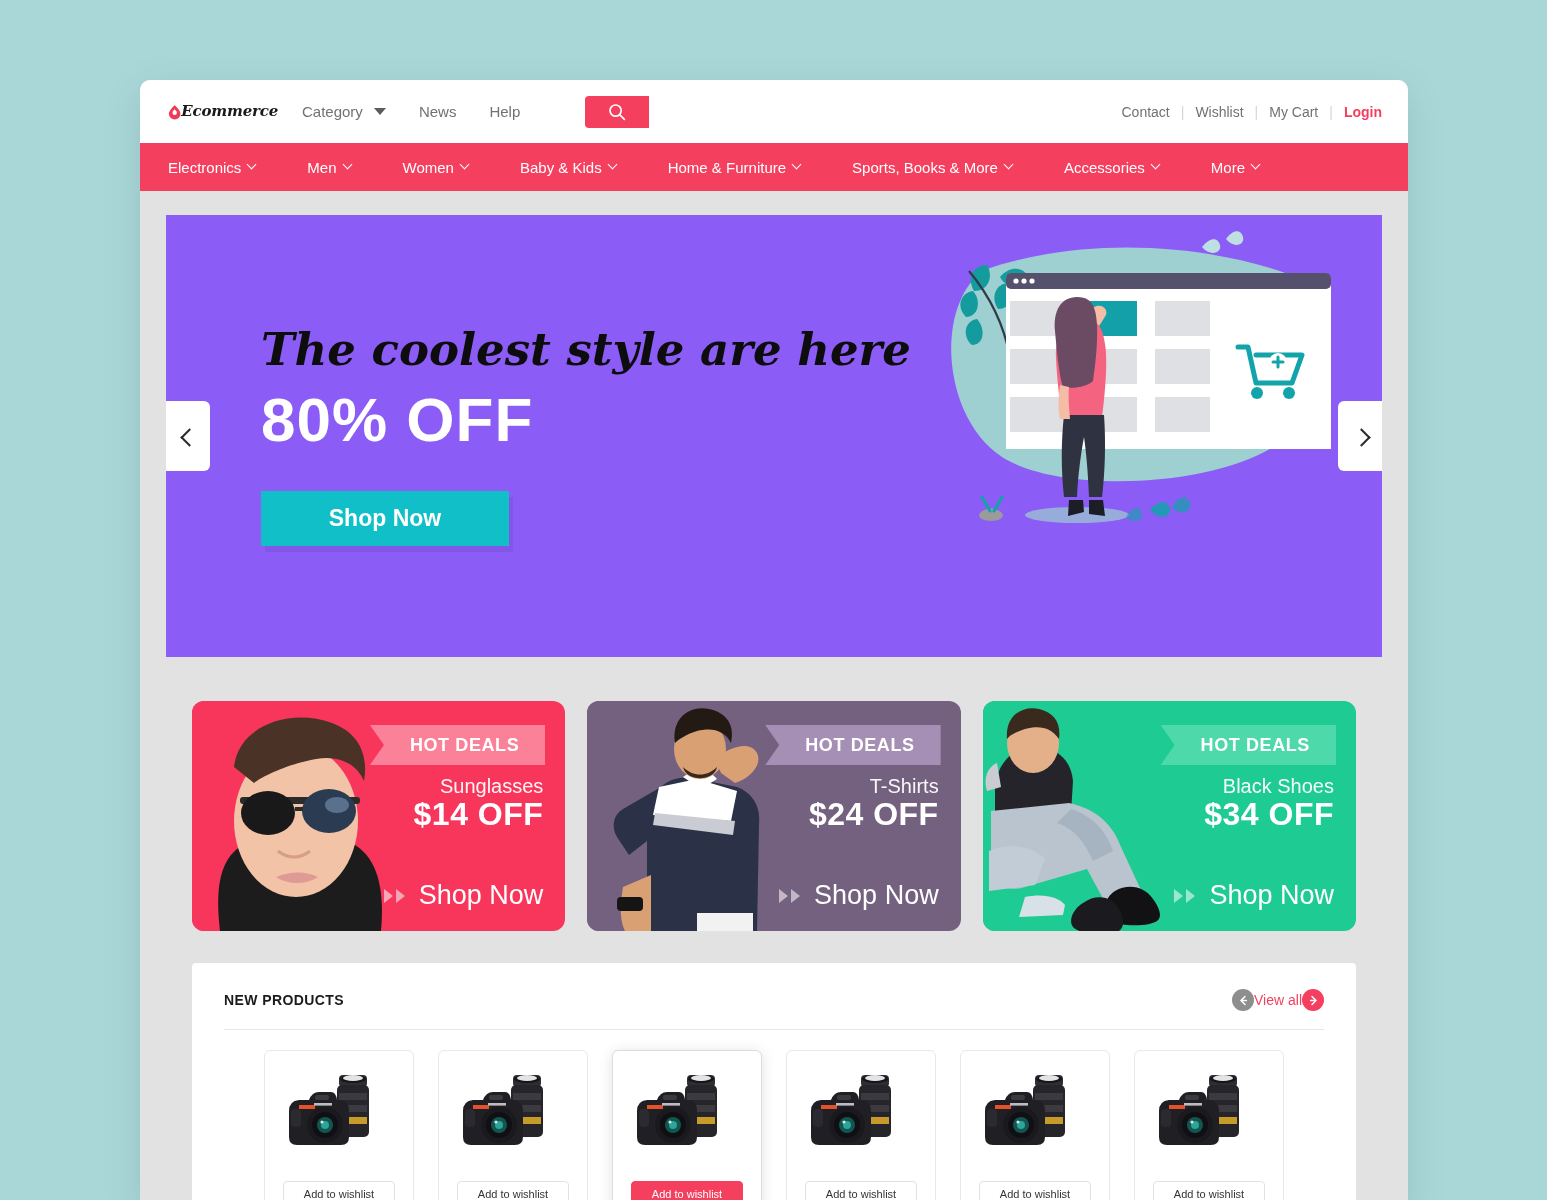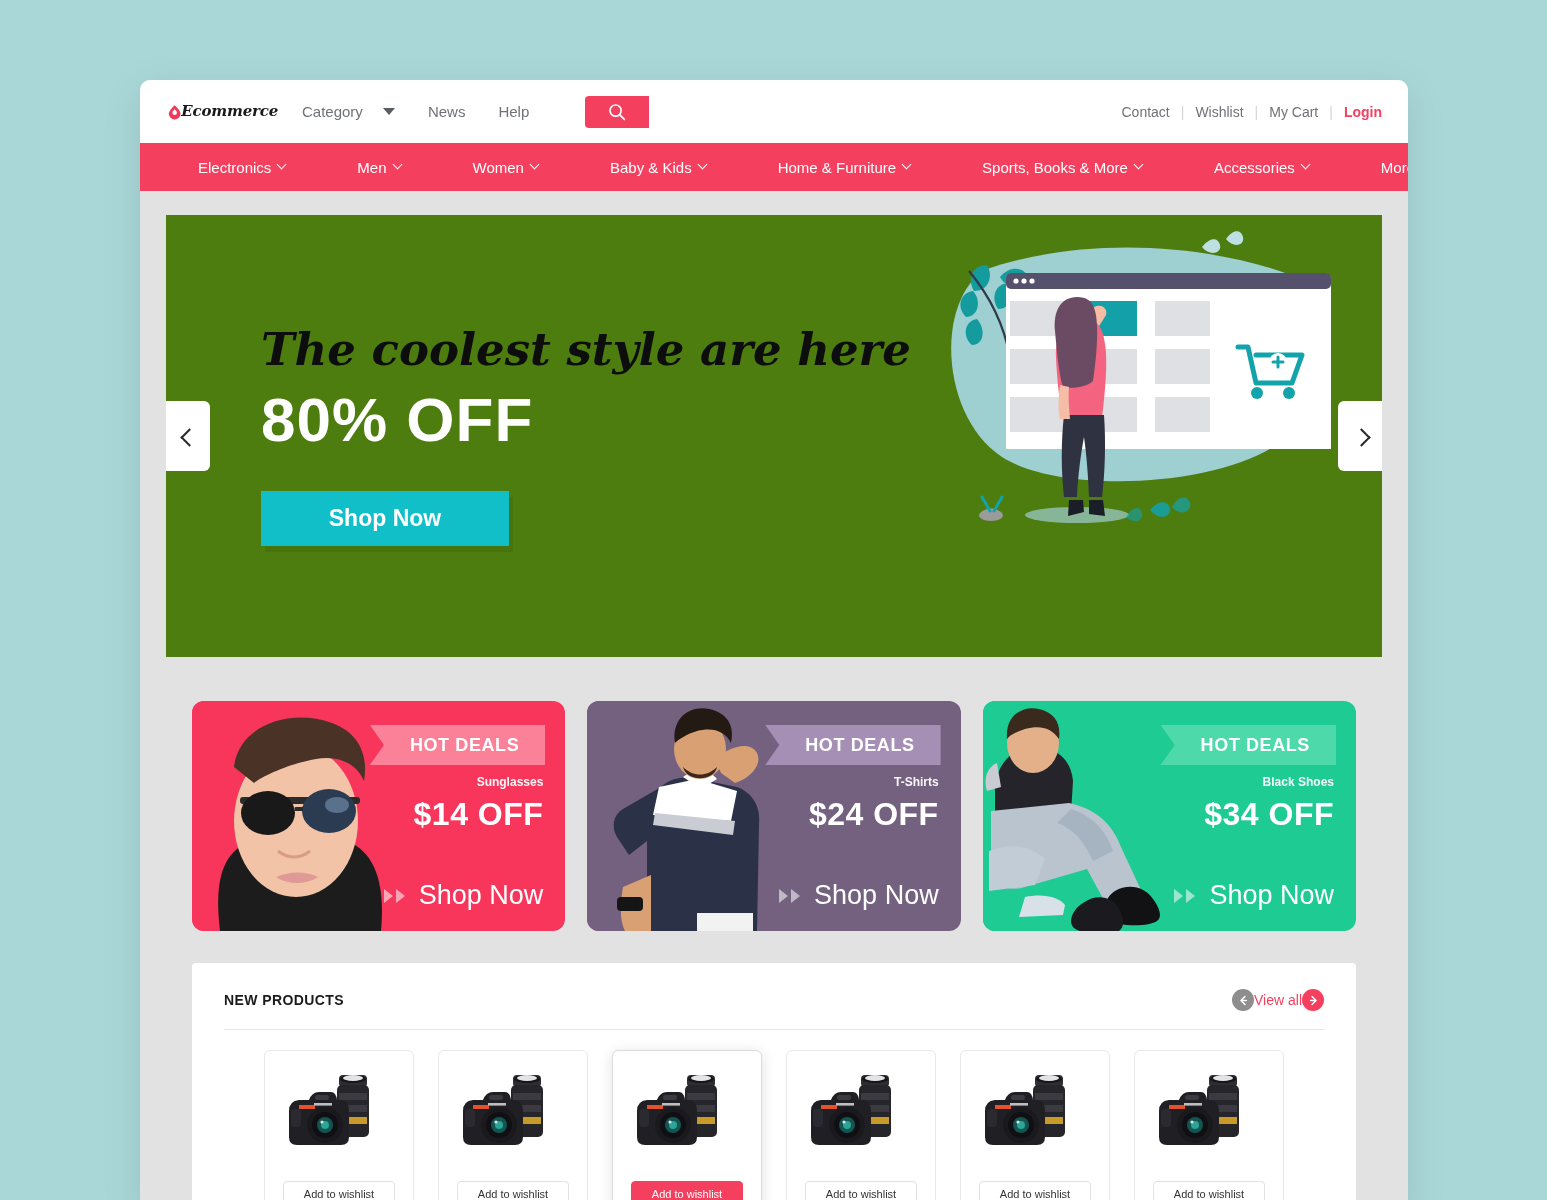--- a/index.html
+++ b/index.html
@@ -36,21 +36,21 @@
   .logo-mark { width: 30px; height: 32px; }
   .logo-text {
     font-family: "DejaVu Serif", serif;
     font-style: italic; font-weight: 700;
     font-size: 15px; color: #1a1a1a;
     letter-spacing: -.2px; margin-top: -2px;
   }
   .topnav { display: flex; align-items: center; gap: 33px; margin-left: 24px; }
   .topnav-item {
     font-size: 15px; color: #6f7276; cursor: pointer;
-    display: flex; align-items: center; gap: 20px;
+    display: flex; align-items: center; gap: 11px;
   }
   .caret-down {
     width: 0; height: 0;
     border-left: 6px solid transparent;
     border-right: 6px solid transparent;
     border-top: 7px solid #5a5d61;
   }
   .search-wrap {
     position: absolute; left: 445px; top: 16px;
     width: 482px; height: 32px;
@@ -72,39 +72,39 @@
     transform: translateY(-50%);
     display: flex; align-items: center; font-size: 14px; color: #6f7276;
   }
   .acct a { color: #6f7276; text-decoration: none; cursor: pointer; }
   .acct .sep { color: #d6d6d6; margin: 0 11px; }
   .acct .login { color: #f43f5e; font-weight: 600; }
 
   
   .catnav {
     height: 48px; background: #f43f5e;
-    display: flex; align-items: center; padding-left: 58px; gap: 70px;
+    display: flex; align-items: center; padding-left: 28px; gap: 50px;
   }
   .catnav-item {
     color: #fff; font-size: 15px; cursor: pointer;
     display: flex; align-items: center; gap: 7px; white-space: nowrap;
   }
   .chev { display: inline-block; width: 9px; height: 9px; position: relative; top: -2px; }
   .chev:before {
     content: ""; position: absolute; left: 0; top: 0;
     width: 6px; height: 6px;
     border-right: 1.6px solid #fff; border-bottom: 1.6px solid #fff;
     transform: rotate(45deg);
   }
 
   
   .stage { padding: 24px 26px 0 26px; }
   .hero {
     position: relative;
-    height: 442px; background: #4d7c0f;
+    height: 442px; background: #8b5cf6;
     display: flex; align-items: center;
   }
   .hero-copy { margin-left: 95px; width: 480px; }
   .hero-title {
     font-family: "DejaVu Serif", serif;
     font-style: italic; font-weight: 700;
     font-size: 45px; color: #0d0d0d; line-height: 1.05;
     white-space: nowrap;
   }
   .hero-off {
@@ -145,21 +145,21 @@
   .deal .photo { position: absolute; left: 0; top: 0; height: 100%; width: 58%; overflow: hidden; }
   .ribbon {
     position: absolute; right: 20px; top: 24px;
     height: 40px; padding: 0 26px 0 40px;
     display: flex; align-items: center;
     color: #fff; font-size: 18px; font-weight: 700; letter-spacing: .6px;
     clip-path: polygon(0 0, 100% 0, 100% 100%, 0 100%, 14px 50%);
   }
   .deal-sub {
     position: absolute; right: 22px; top: 74px;
-    color: #ffffff; font-size: 12px; opacity: .95; font-weight: bold;
+    color: #ffffff; font-size: 20px; opacity: .95;
   }
   .deal-price {
     position: absolute; right: 22px; top: 95px;
     color: #fff; font-size: 32px; font-weight: 700; letter-spacing: .5px;
   }
   .deal-cta {
     position: absolute; right: 22px; bottom: 20px;
     display: flex; align-items: center; gap: 14px;
     color: #fff; font-size: 27px; font-weight: 500;
   }

